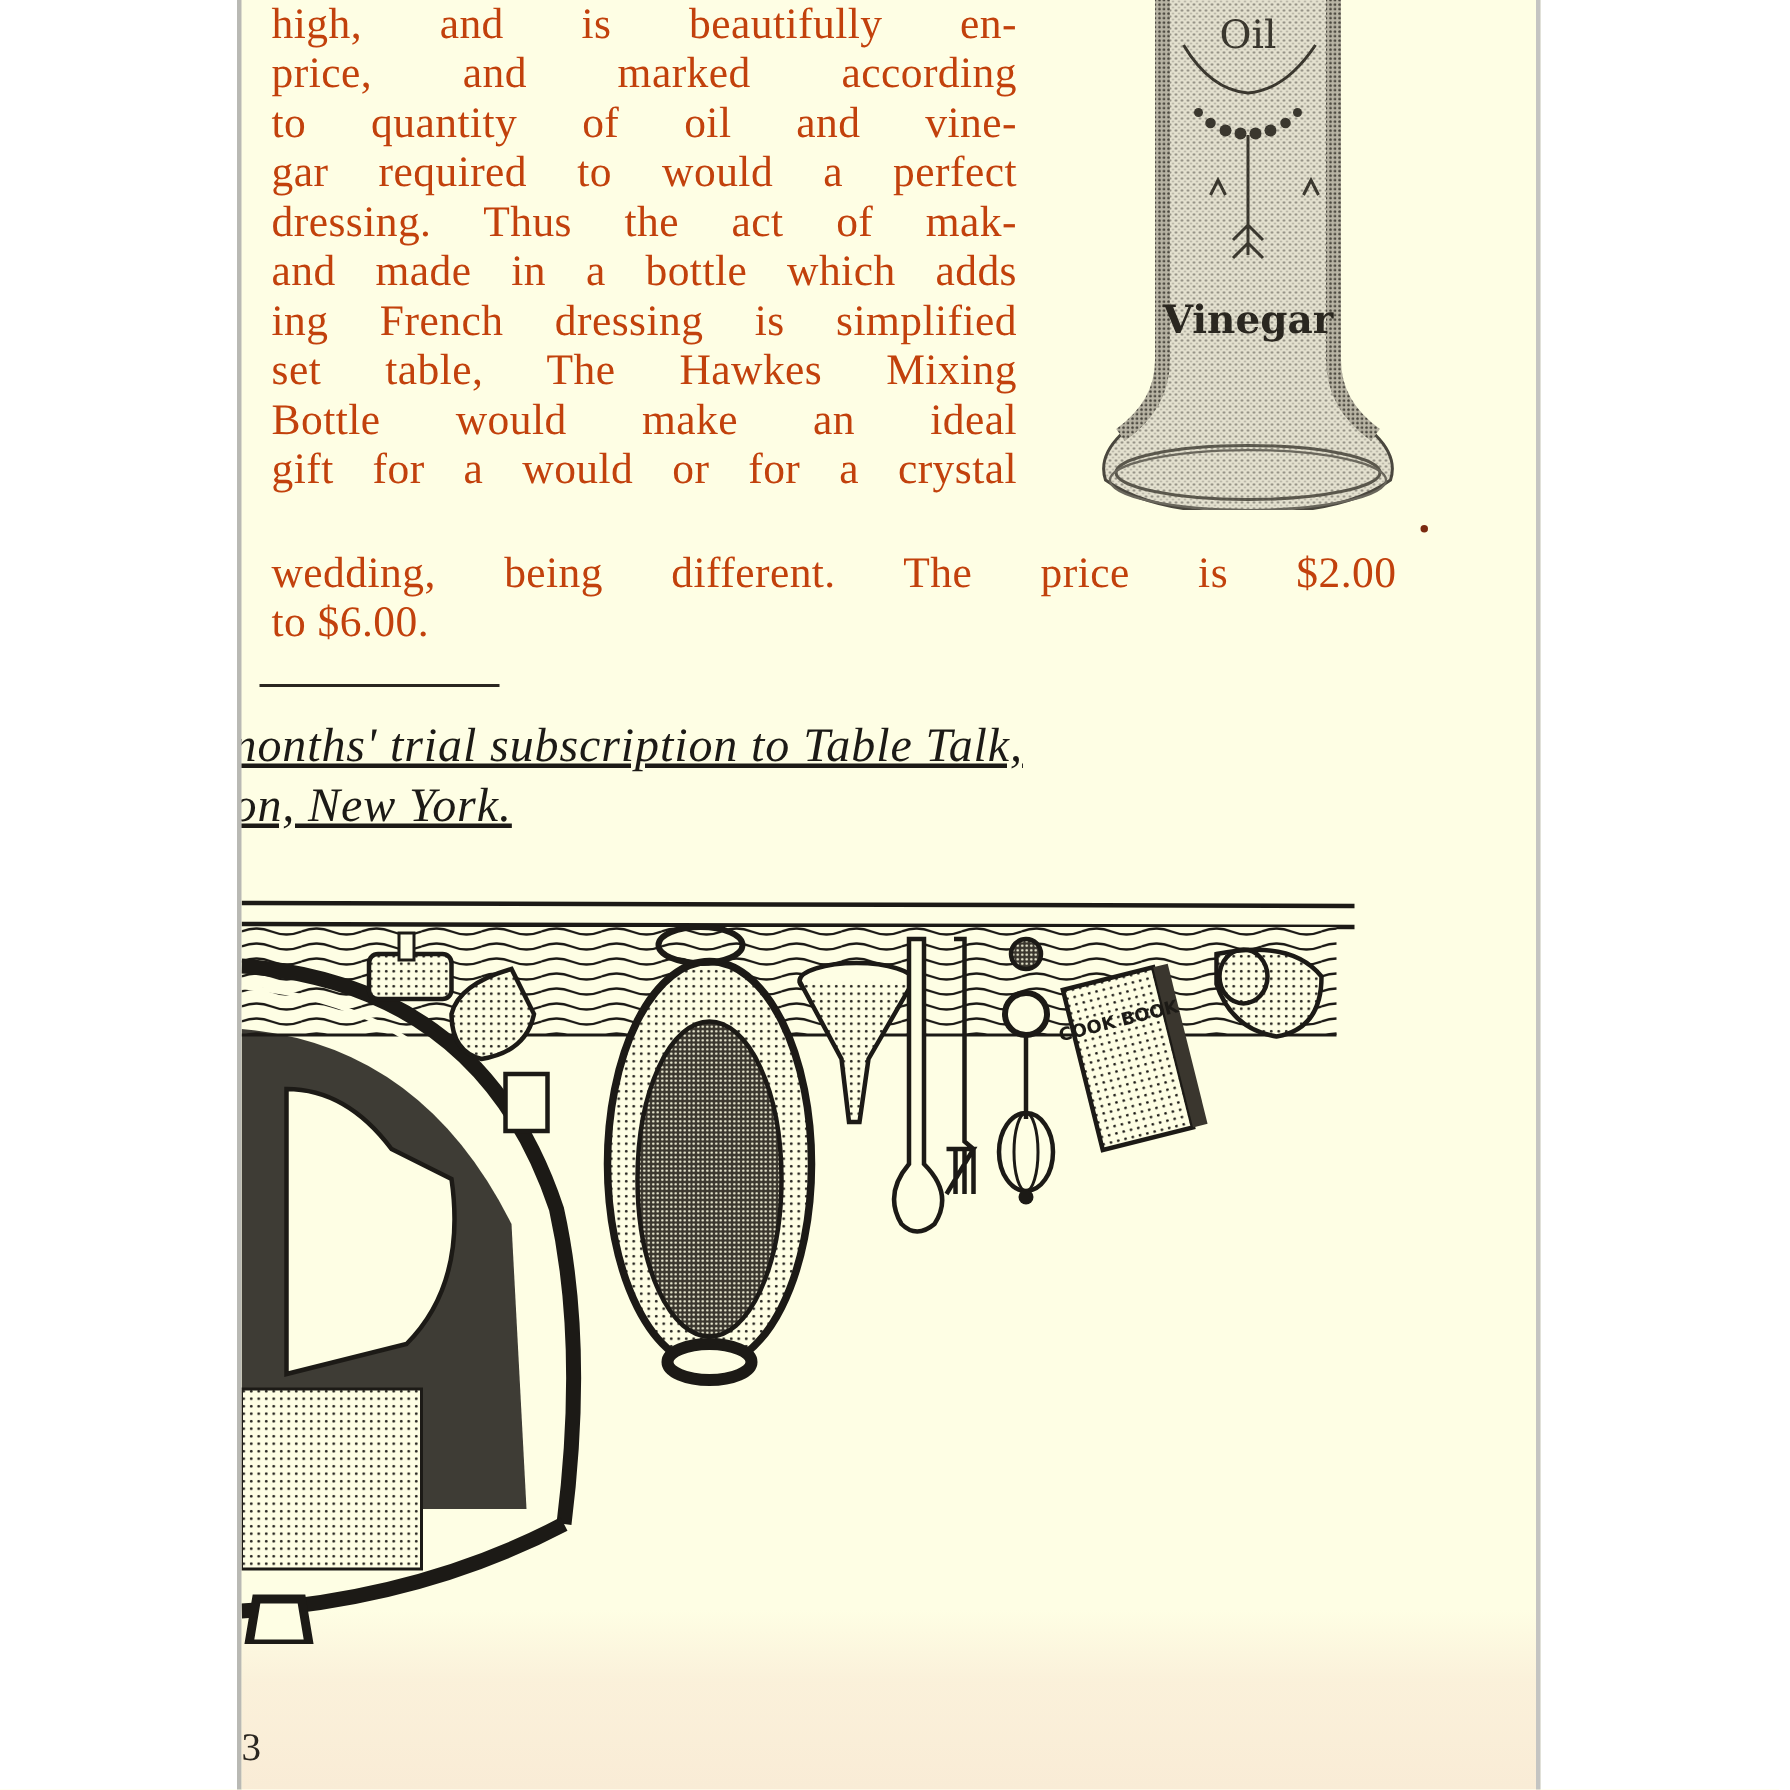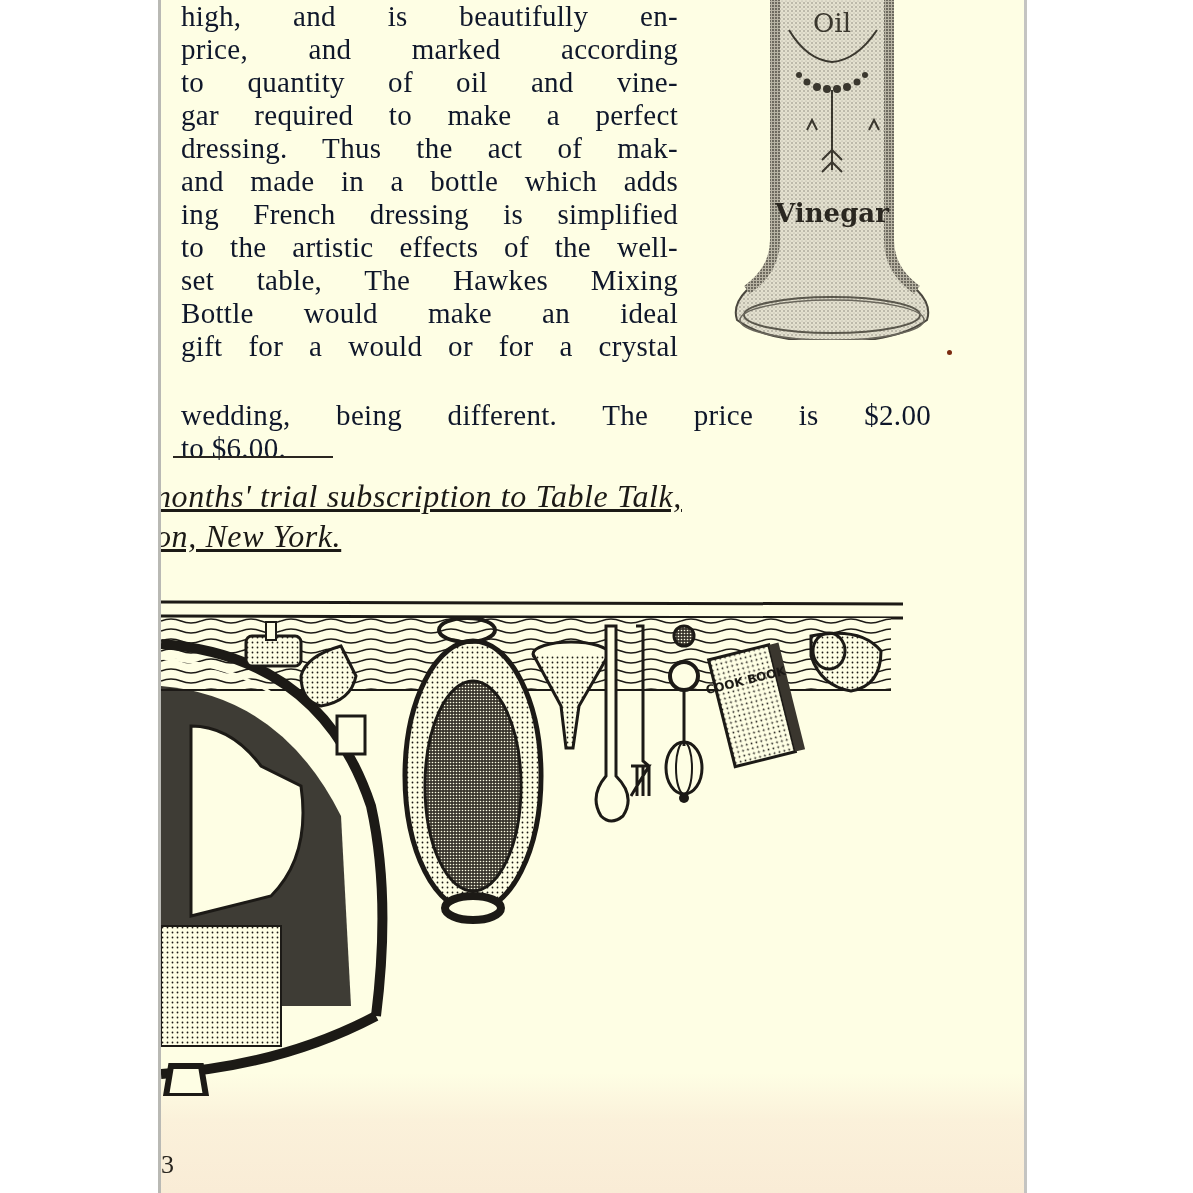--- a/index.html
+++ b/index.html
@@ -16,21 +16,21 @@
     box-sizing: border-box;
     overflow: hidden;
   }
   .stain {
     position: absolute; left: 0; right: 0; bottom: 0; height: 120px;
     background: linear-gradient(to bottom, rgba(250,235,215,0) 0%, rgba(248,230,210,0.55) 40%, rgba(247,228,208,0.7) 100%);
   }
   .body-text {
     position: absolute; left: 20px; top: 0; margin: 0;
     font-family: "Liberation Serif", serif;
-    font-size: 29px; line-height: 33px; color: #0f172a;
+    font-size: 29px; line-height: 33px; color: #c2410c;
     letter-spacing: 0.3px;
   }
   .body-text .ln { display: block; white-space: pre; height: 33px; }
   .narrow .ln { width: 497px; text-align: justify; text-align-last: justify; }
   .ln.wide { width: 750px; text-align: justify; text-align-last: justify; margin-top: 36px; }
   .ln.last { text-align: center; text-align-last: left; }
   .divider {
     position: absolute; left: 12px; top: 456px; width: 160px; height: 2px; background: #2a2620;
   }
   .italic-note {
@@ -55,25 +55,24 @@
 <body>
 
 <div class="page">
   <div class="stain"></div>
 
   <div class="body-text">
     <div class="narrow">
       <span class="ln">high, and is beautifully en-</span>
       <span class="ln">price, and marked according</span>
       <span class="ln">to quantity of oil and vine-</span>
-      <span class="ln">gar required to make a perfect</span>
+      <span class="ln">gar required to would a perfect</span>
       <span class="ln">dressing. Thus the act of mak-</span>
       <span class="ln">and made in a bottle which adds</span>
       <span class="ln">ing French dressing is simplified</span>
-      <span class="ln">to the artistic effects of the well-</span>
       <span class="ln">set table, The Hawkes Mixing</span>
       <span class="ln">Bottle would make an ideal</span>
       <span class="ln">gift for a would or for a crystal</span>
     </div>
     <span class="ln wide">wedding, being different. The price is $2.00</span>
     <span class="ln last">to $6.00.</span>
   </div>
 
   <svg class="bottle" viewBox="0 0 210 350">
     <defs>

